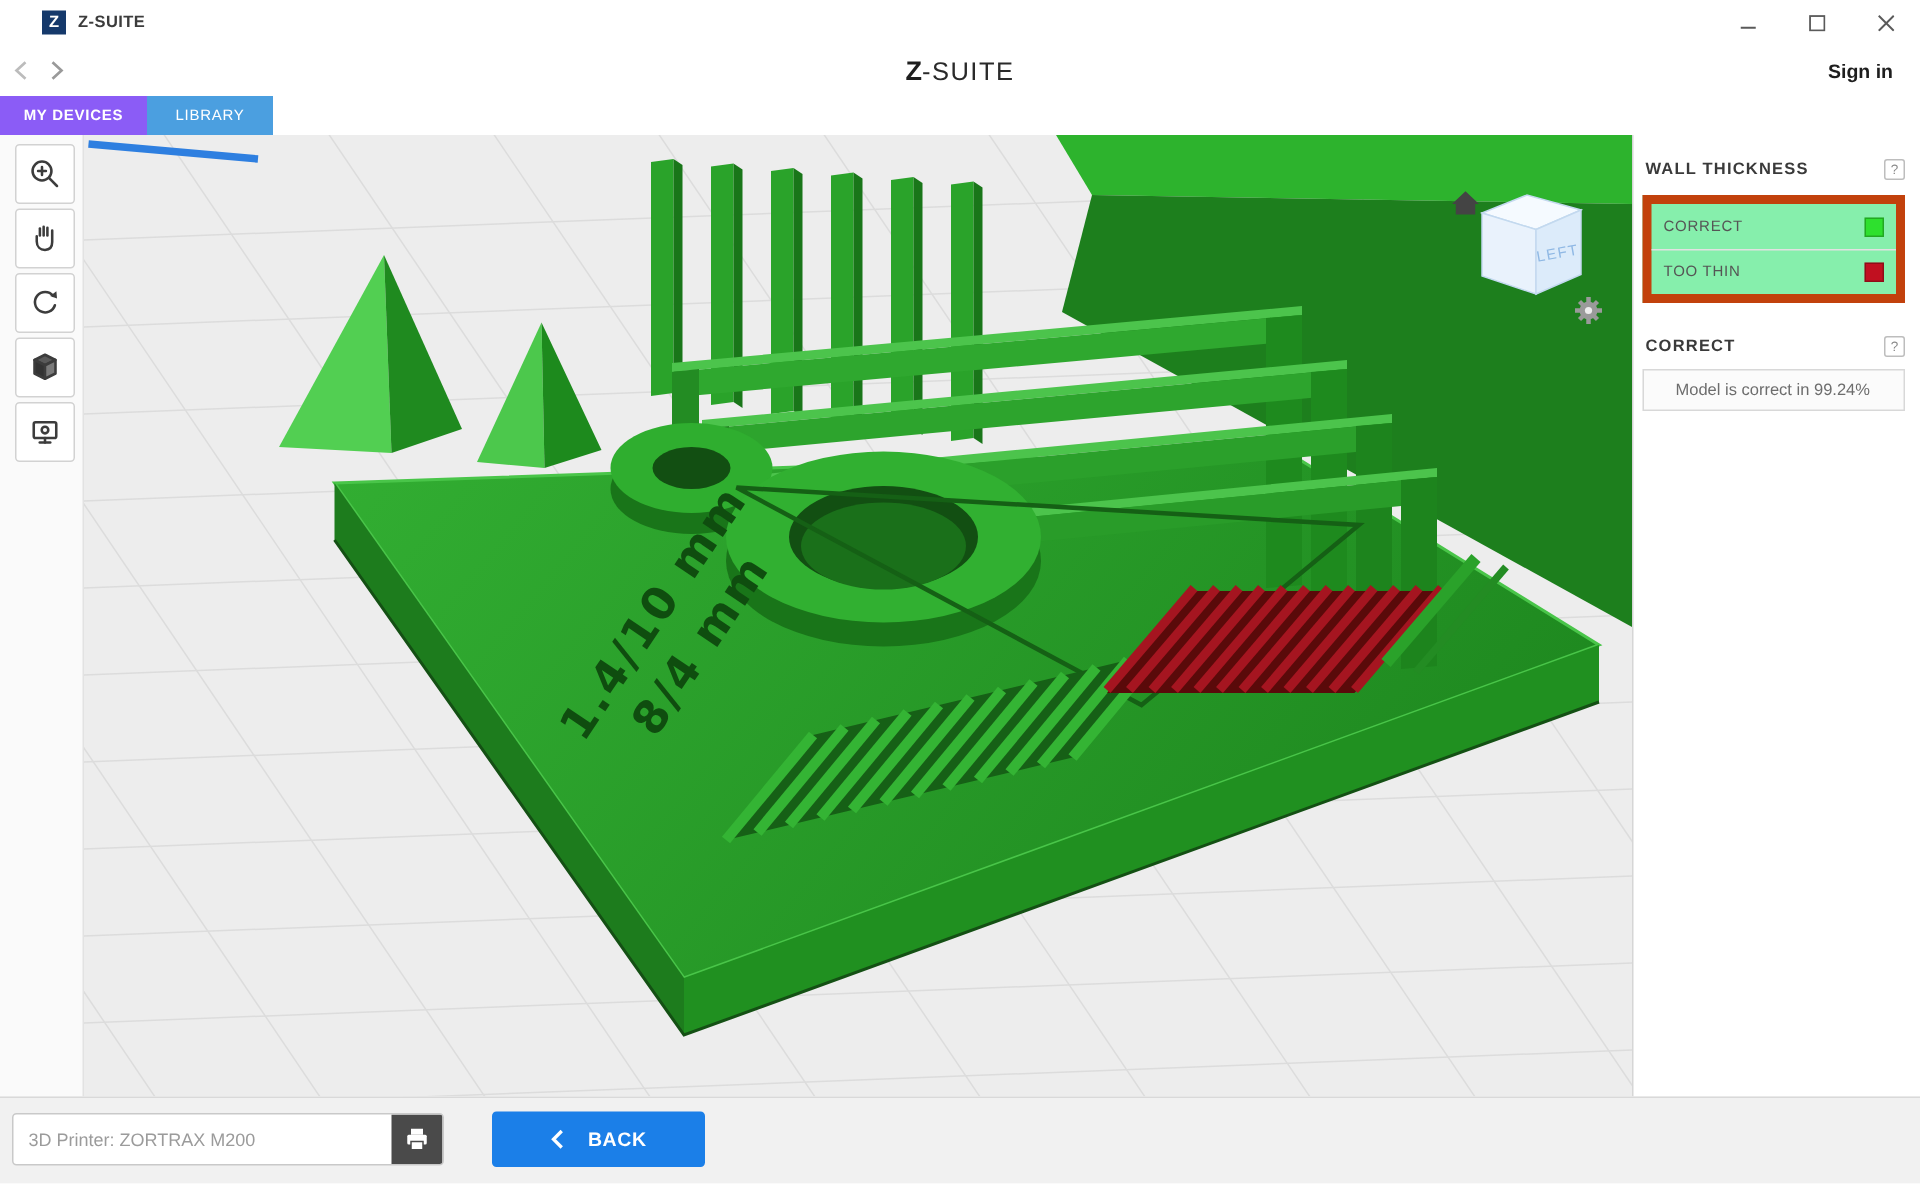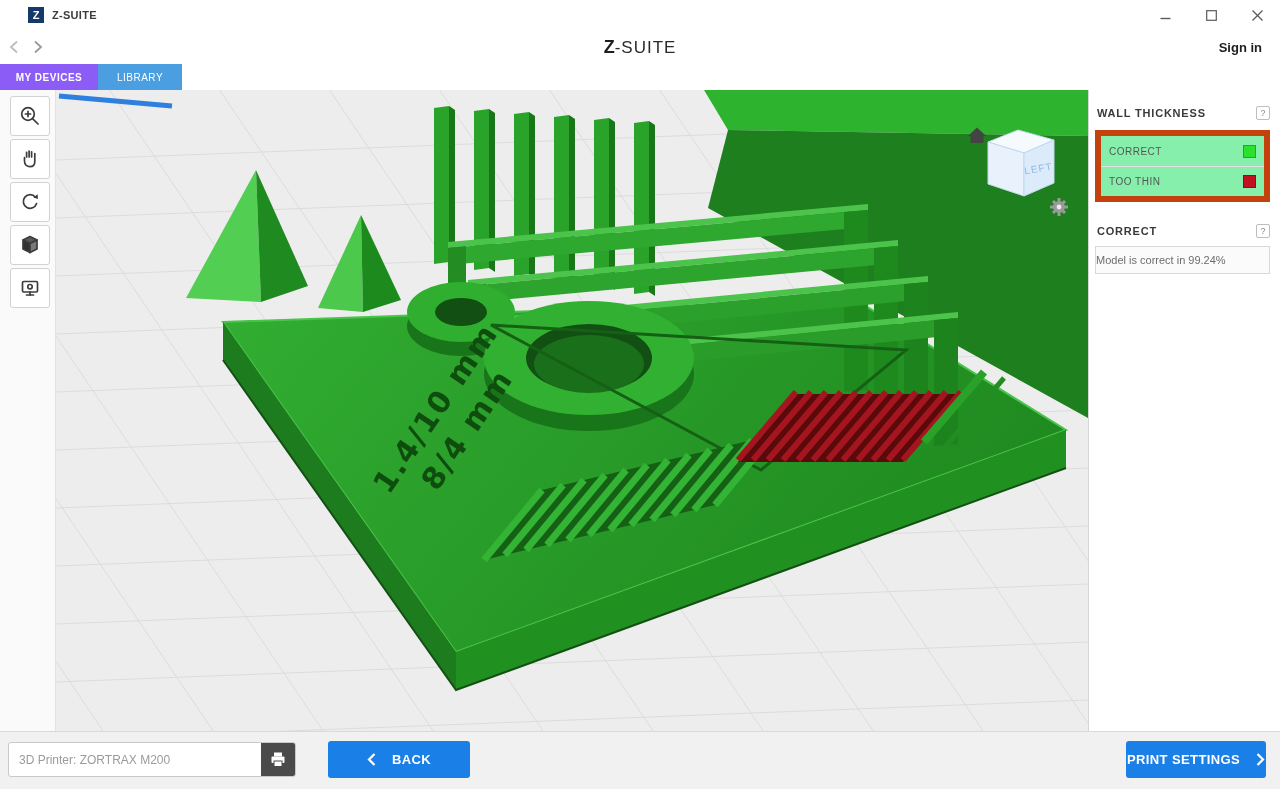--- a/index.html
+++ b/index.html
@@ -59,21 +59,21 @@
     border-left:1px solid #d6d6d6; }
   .panel-title-row { position:relative; margin:16px 10px 0 8px; display:flex; align-items:center; justify-content:space-between; }
   .panel-title { font-size:11px; font-weight:bold; color:#3a3a3a; letter-spacing:0.8px; }
   .help-btn { width:14px; height:14px; border:1px solid #bdbdbd; border-radius:2px; font-size:9px; color:#8a8a8a;
     display:flex; align-items:center; justify-content:center; cursor:pointer; background:#fff; }
   .legend-box { margin:10px 10px 0 6px; border:6px solid #c2410c; background:#86efac; }
   .legend-row { height:30px; display:flex; align-items:center; justify-content:space-between; padding:0 8px; }
   .legend-row + .legend-row { border-top:1px solid #e2e2e2; }
   .legend-label { font-size:10px; color:#555; letter-spacing:0.5px; }
   .swatch { width:13px; height:13px; border:1px solid rgba(0,0,0,0.25); }
-  .report-box { margin:8px 10px 0 6px; border:1px solid #d8d8d8; background:#fbfbfb; padding:7px 0;
+  .report-box { margin:8px 10px 0 6px; border:1px solid #d8d8d8; background:#fbfbfb; padding:7px 21px;
     font-size:11px; color:#6d6d6d; }
 
   
   .bottombar { position:absolute; left:0; top:731px; width:1280px; height:58px; background:#f1f1f1;
     border-top:1px solid #d9d9d9;padding-left:29px; }
   .printer-box { position:absolute; left:8px; top:10px; width:288px; height:35px; background:#fff;
     border:1px solid #c9c9c9; border-radius:3px; display:flex; overflow:hidden; cursor:pointer; }
   .printer-value { flex:1; display:flex; align-items:center; padding-left:10px; font-size:12px; color:#9b9b9b; }
   .printer-btn { width:34px; height:100%; background:#4a4a4a; display:flex; align-items:center; justify-content:center; cursor:pointer; }
   .blue-btn { position:absolute; top:9px; height:37px; background:#1b7fe8; border:none; border-radius:3px;
@@ -379,21 +379,15 @@
       </div>
     </div>
 
     <button class="blue-btn btn-back">
       <svg width="9" height="13">
           <polyline points="7.5,1 2,6.5 7.5,12" fill="none" stroke="#fff" stroke-width="2.2"></polyline>
         </svg>
       <span>BACK</span>
     </button>
 
-    <button class="blue-btn btn-print">
-      <span>PRINT SETTINGS</span>
-      <svg width="9" height="13">
-          <polyline points="1.5,1 7,6.5 1.5,12" fill="none" stroke="#fff" stroke-width="2.2"></polyline>
-        </svg>
-    </button>
   </div>
 
 </div>
 
 </body></html>

